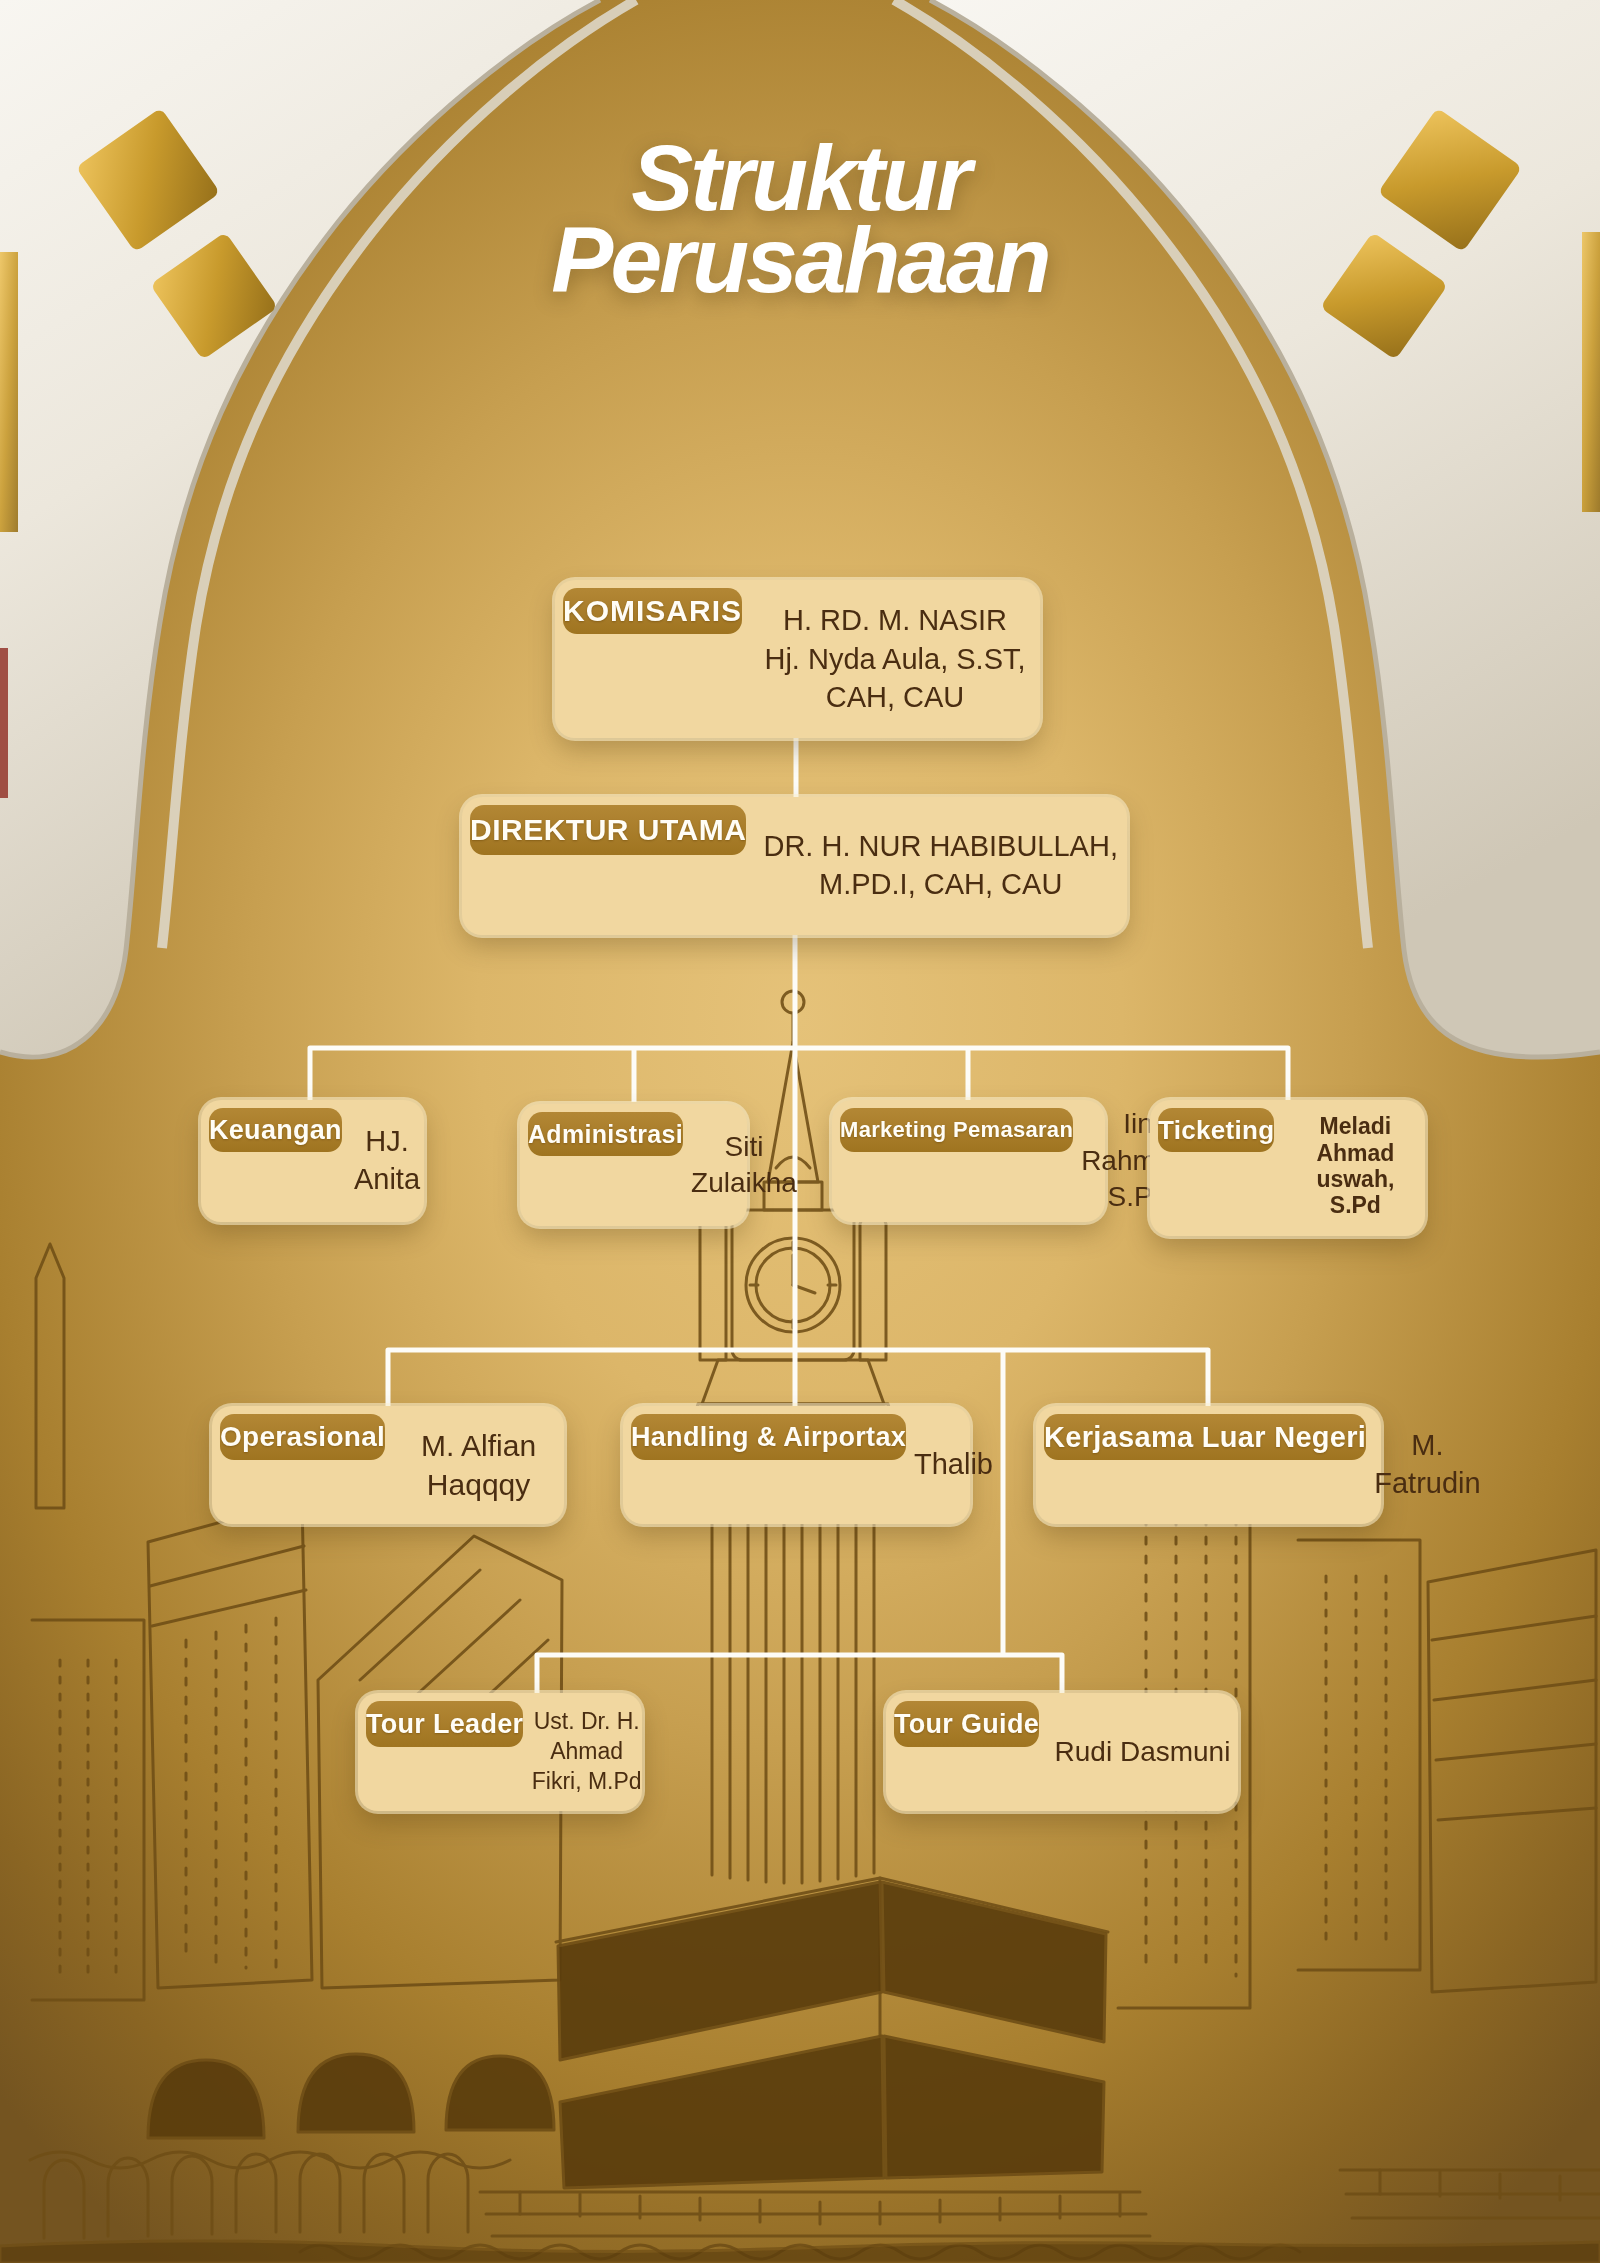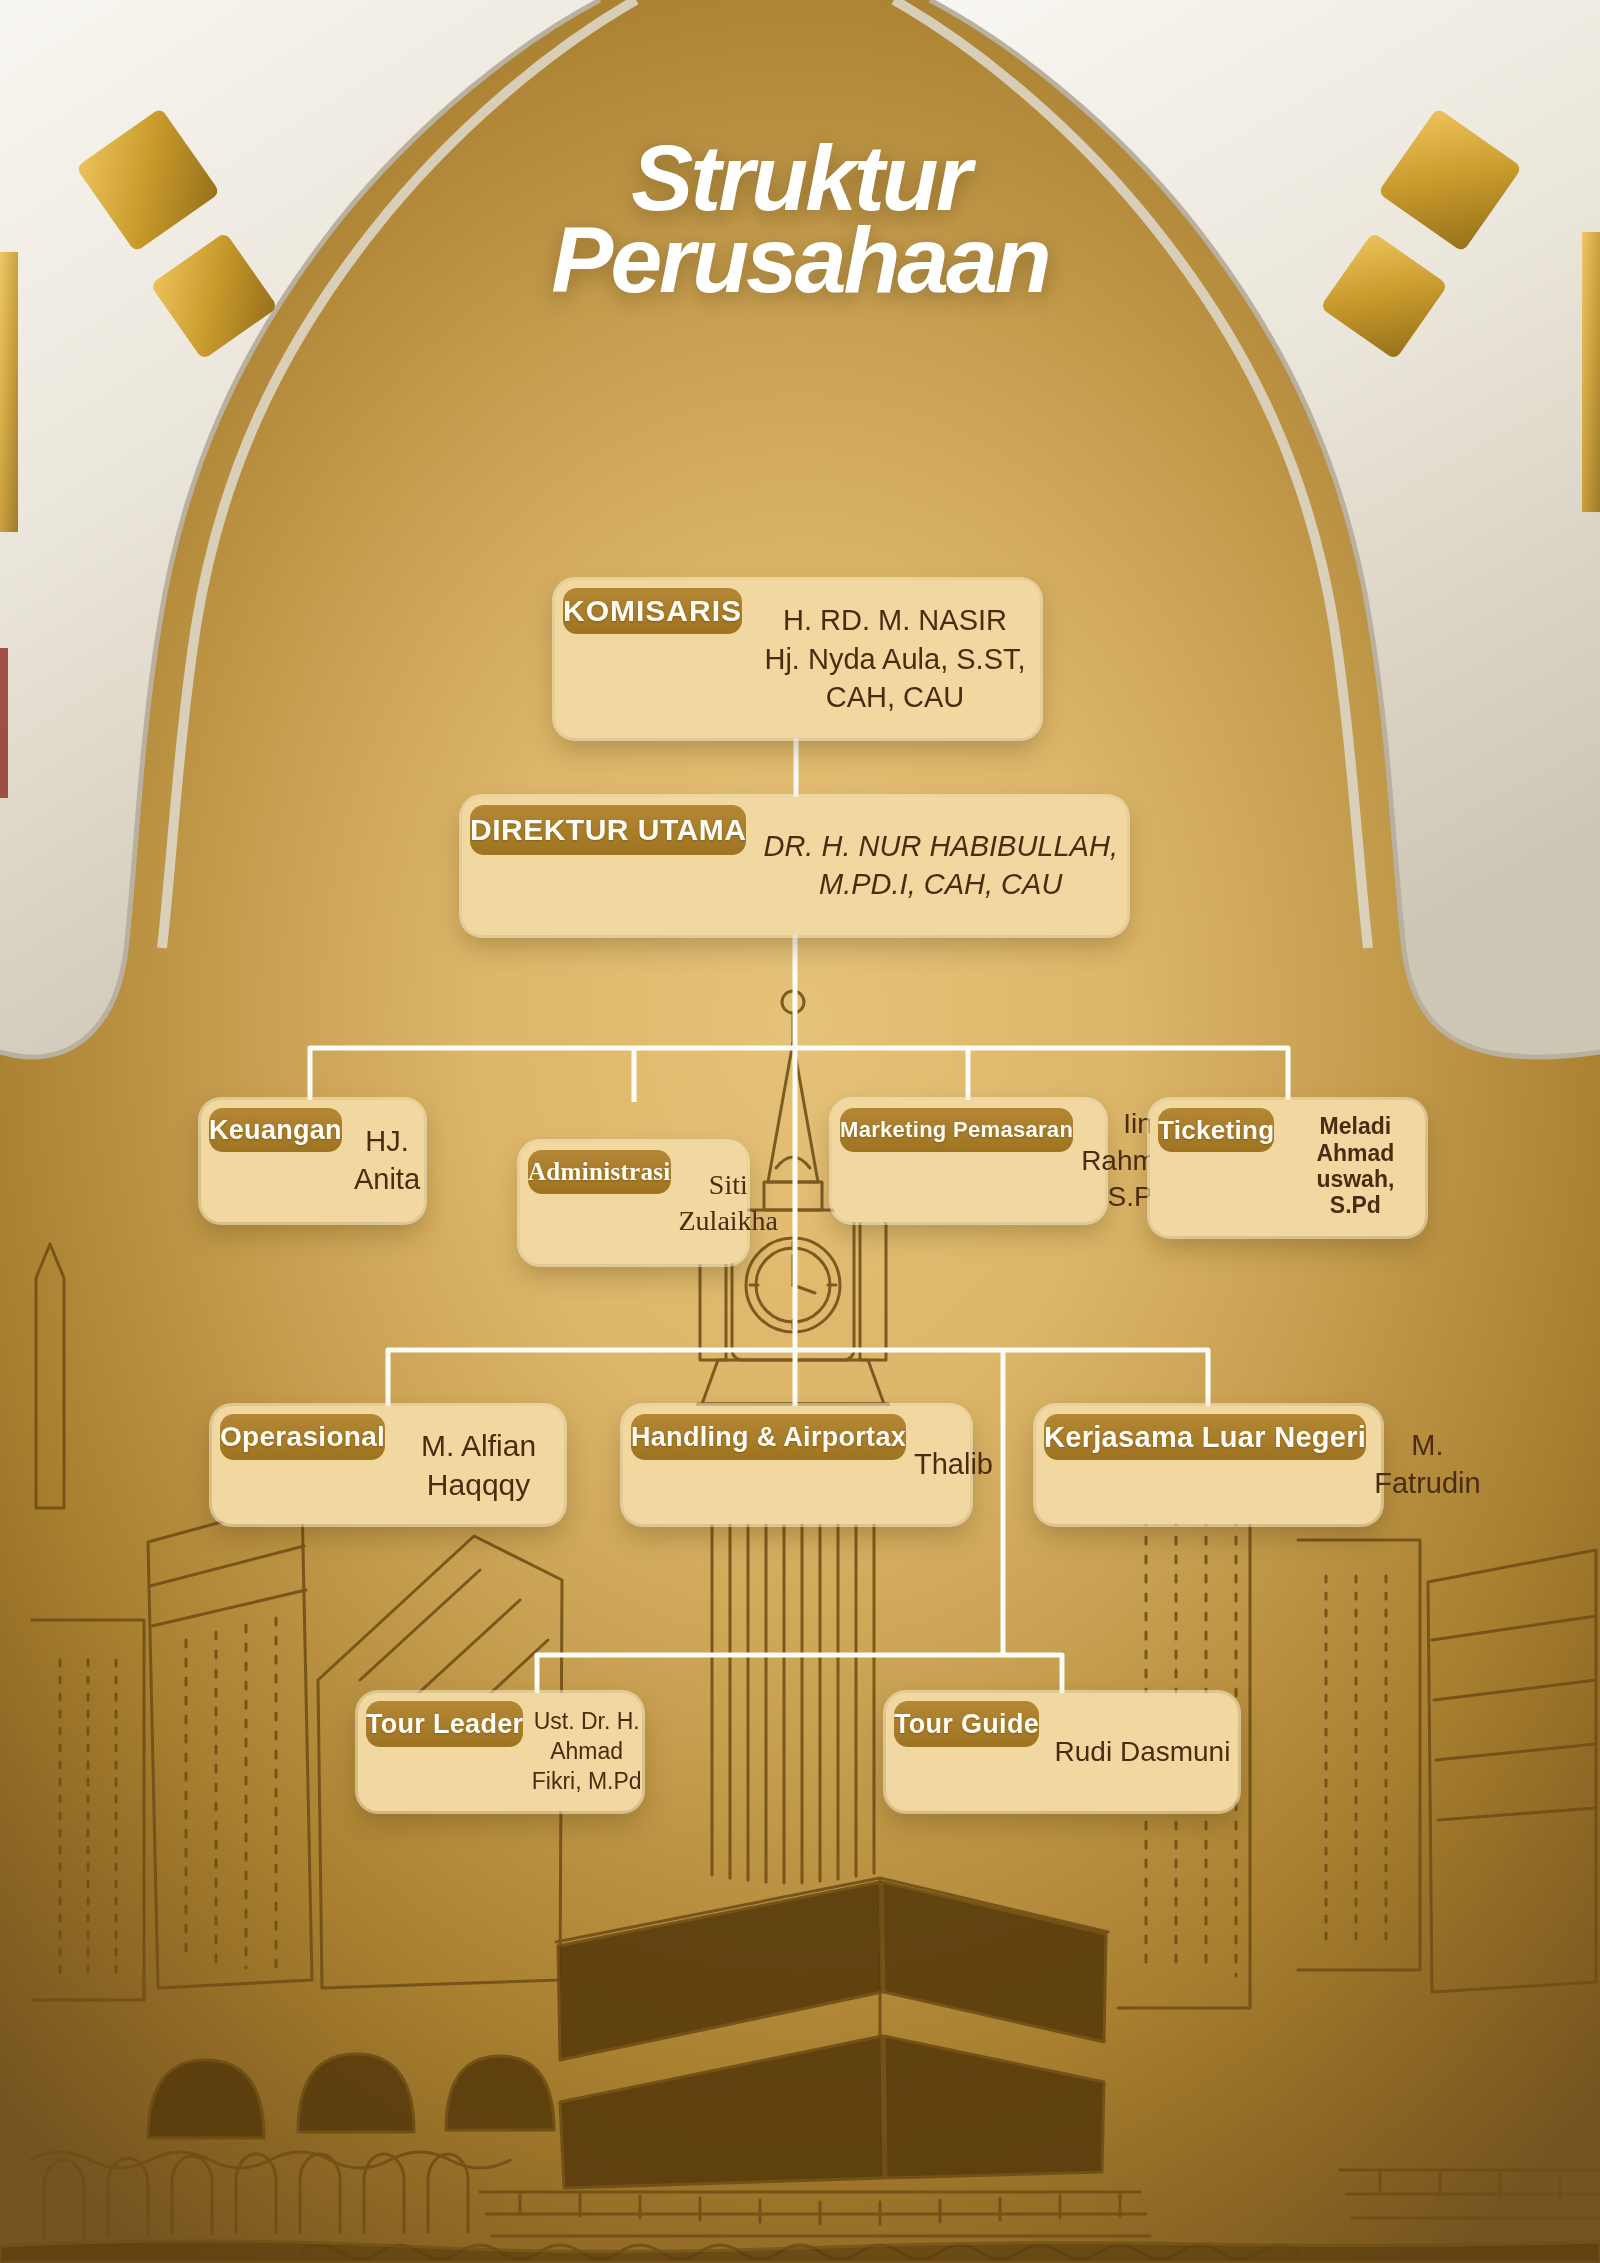--- a/index.html
+++ b/index.html
@@ -39,27 +39,27 @@
     flex:1;display:flex;flex-direction:column;align-items:center;justify-content:center;
     color:#4a2d11;text-align:center;line-height:1.3;font-weight:400;
   }
 
   .n-komisaris   {left:555px;top:580px;width:485px;height:158px;}
   .n-komisaris .hd{height:46px;font-size:30px;letter-spacing:1px;}
   .n-komisaris .bd{font-size:29px;line-height:1.34;}
 
   .n-direktur    {left:462px;top:797px;width:665px;height:138px;}
   .n-direktur .hd{height:50px;font-size:30px;letter-spacing:.5px;}
-  .n-direktur .bd{font-size:29px;font-style:italic;}
+  .n-direktur .bd{font-size:29px;}
 
   .n-keuangan    {left:201px;top:1100px;width:223px;height:122px;}
   .n-keuangan .hd{height:44px;font-size:27px;}
   .n-keuangan .bd{font-size:29px;}
 
-  .n-administrasi{left:520px;top:1142px;width:227px;height:122px;font-family:Liberation Serif, serif;}
+  .n-administrasi{left:520px;top:1104px;width:227px;height:122px;}
   .n-administrasi .hd{height:44px;font-size:25px;}
   .n-administrasi .bd{font-size:28px;}
 
   .n-marketing   {left:832px;top:1100px;width:273px;height:122px;}
   .n-marketing .hd{height:44px;font-size:22px;}
   .n-marketing .bd{font-size:28px;}
 
   .n-ticketing   {left:1150px;top:1100px;width:275px;height:136px;}
   .n-ticketing .hd{height:44px;font-size:26px;}
   .n-ticketing .bd{font-size:23px;line-height:1.15;padding:4px 34px 8px 34px;font-weight:bold;}

